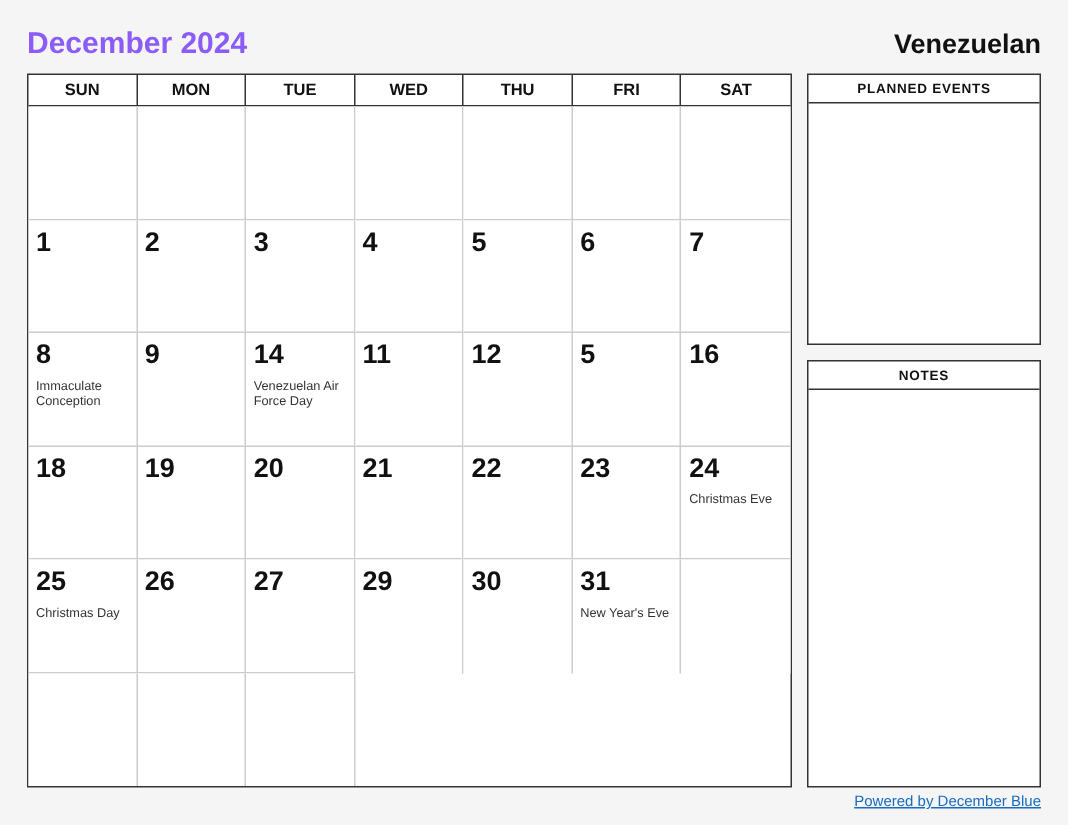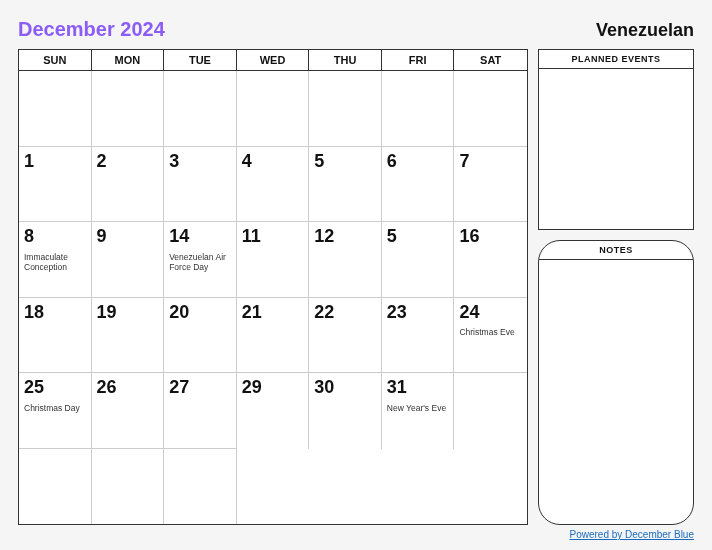--- a/index.html
+++ b/index.html
@@ -116,21 +116,21 @@
       border-bottom: 1px solid #333;
       color: #111;
       letter-spacing: 0.5px;
     }
     .side-box-content {
       flex: 1;
       min-height: 80px;
     }
     .planned-events-box { flex: 0 0 auto; }
     .planned-events-box .side-box-content { min-height: 160px; }
-    .notes-box { flex: 1; border-radius: 22px; }
+    .notes-box { flex: 1; }
     .notes-box .side-box-content { min-height: 120px; }
     .footer {
       text-align: right;
       margin-top: 4px;
       font-size: 10px;
     }
     .footer a {
       color: #1a6bbf;
       text-decoration: underline;
     }

